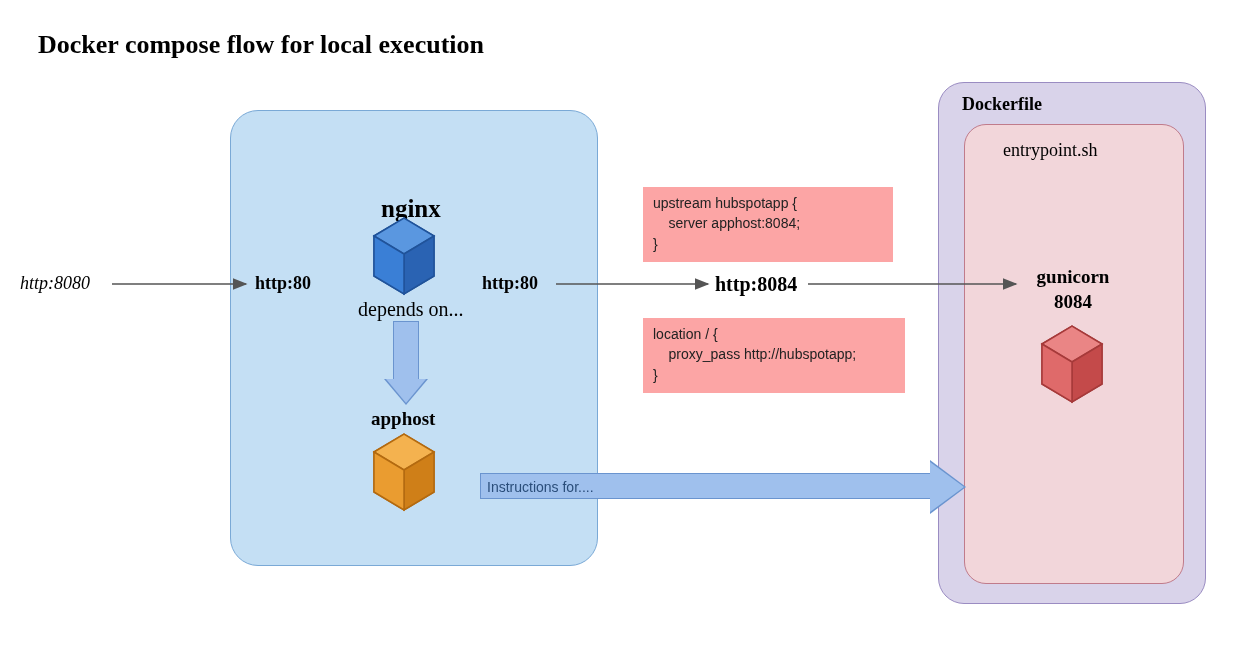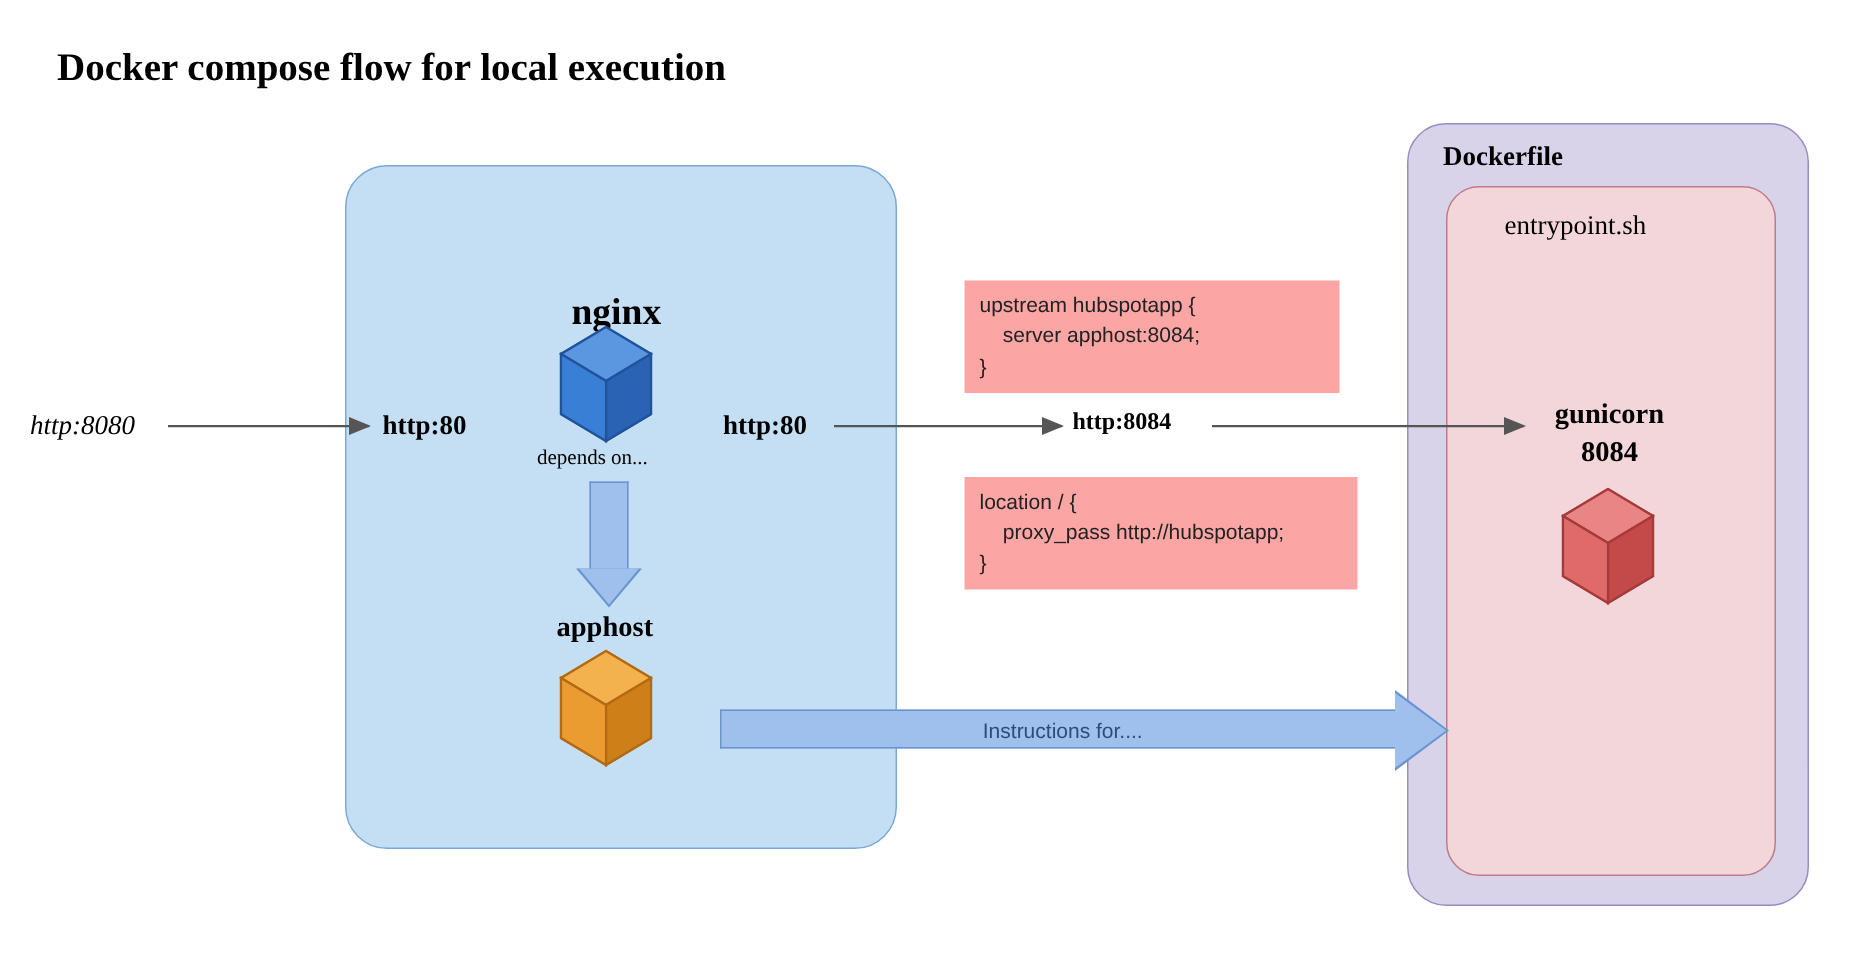--- a/index.html
+++ b/index.html
@@ -45,21 +45,21 @@
     position: absolute;
     left: 381px;
     top: 195px;
     font-size: 25px;
     font-weight: 600;
   }
   .depends-label {
     position: absolute;
     left: 358px;
     top: 298px;
-    font-size: 14px;
+    font-size: 20px;
   }
   .apphost-label {
     position: absolute;
     left: 371px;
     top: 408px;
     font-size: 19px;
     font-weight: 600;
   }
   .http8080 {
     position: absolute;
@@ -79,21 +79,21 @@
     position: absolute;
     left: 482px;
     top: 273px;
     font-size: 18px;
     font-weight: 600;
   }
   .http8084 {
     position: absolute;
     left: 715px;
     top: 273px;
-    font-size: 16px;
+    font-size: 20px;
     font-weight: 600;
   }
   .gunicorn-label {
     position: absolute;
     left: 1023px;
     top: 265px;
     font-size: 19px;
     font-weight: 600;
     text-align: center;
     width: 100px;
@@ -165,21 +165,20 @@
     background: #9fc0ed;
     border-top: 1px solid #6a94cf;
     border-bottom: 1px solid #6a94cf;
     border-left: 1px solid #6a94cf;
     font-family: Arial, Helvetica, sans-serif;
     font-size: 14px;
     color: #2a4d7a;
     padding-left: 6px;
     line-height: 26px;
     box-sizing: border-box;
-    text-align: center;
   }
   .instr-head {
     position: absolute;
     left: 930px;
     top: 462px;
     width: 0;
     height: 0;
     border-top: 25px solid transparent;
     border-bottom: 25px solid transparent;
     border-left: 34px solid #9fc0ed;

